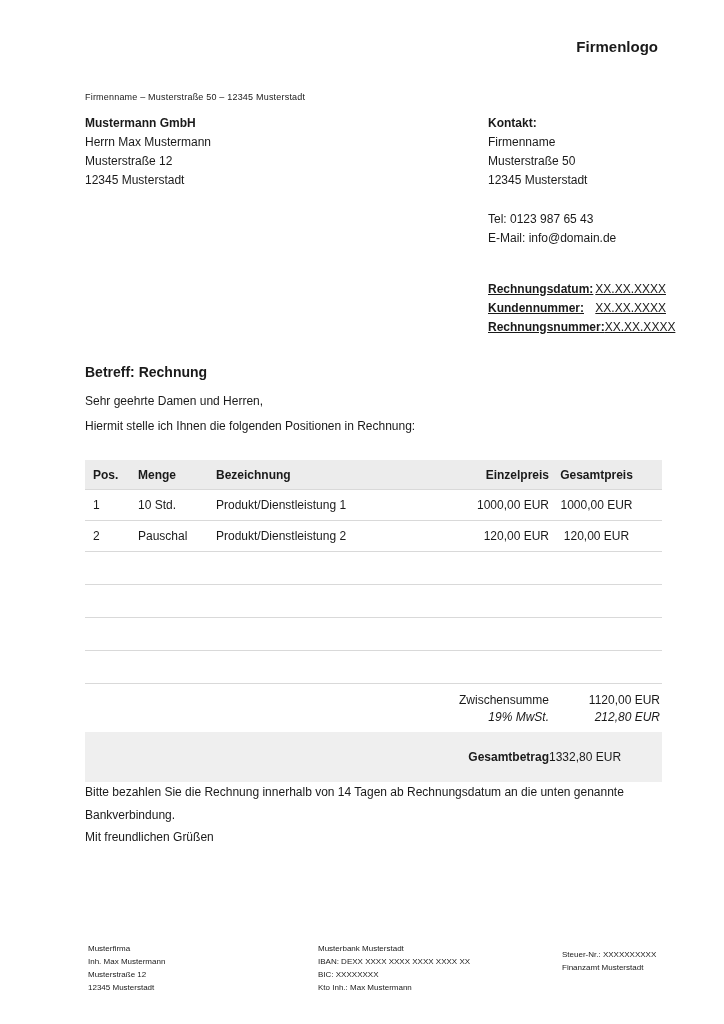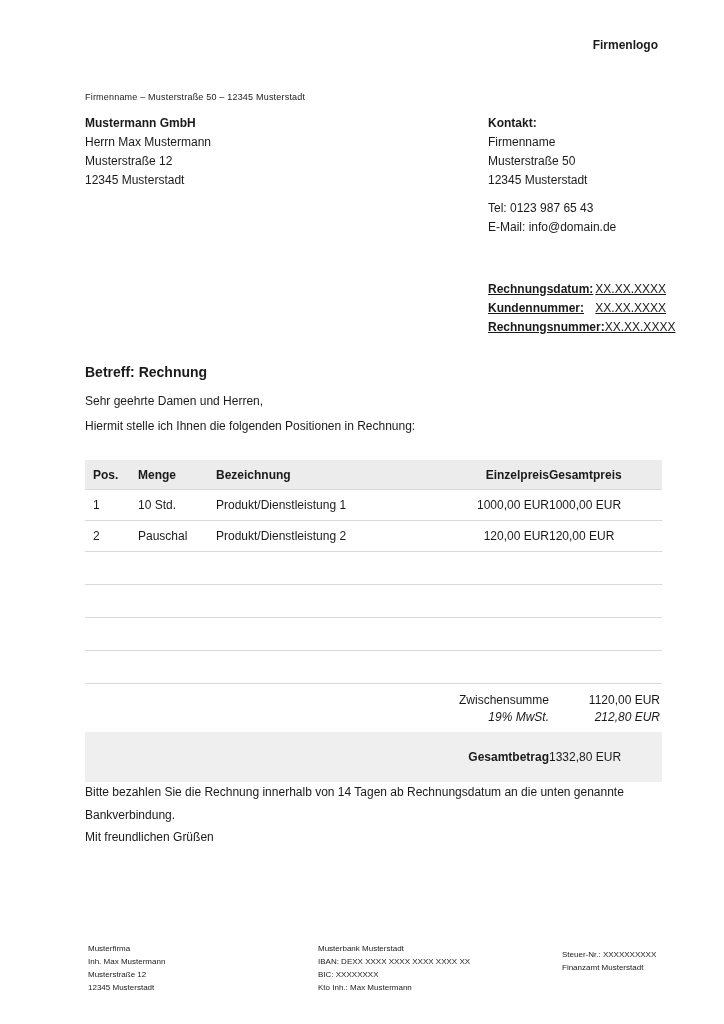--- a/index.html
+++ b/index.html
@@ -14,21 +14,21 @@
     height: 1024px;
     background: #fff;
     overflow: hidden;
     font-size: 12px;
   }
 
   .logo {
     position: absolute;
     top: 38px;
     right: 66px;
-    font-size: 12px;
+    font-size: 15px;
     font-weight: bold;
   }
 
   .sender-line {
     position: absolute;
     top: 92px;
     left: 85px;
     font-size: 9px;
     letter-spacing: 0.2px;
   }
@@ -42,21 +42,21 @@
   .recipient .company { font-weight: bold; }
 
   .contact {
     position: absolute;
     top: 114px;
     left: 488px;
     width: 178px;
     line-height: 19px;
   }
   .contact .heading { font-weight: bold; }
-  .contact .tel { margin-top: 9px; }
+  .contact .tel { margin-top: 20px; }
 
   .meta {
     position: absolute;
     top: 280px;
     left: 488px;
     width: 178px;
     line-height: 19px;
   }
   .meta-row { display: flex; justify-content: space-between; text-decoration: underline; }
   .meta-row .label { font-weight: bold; }
@@ -87,21 +87,21 @@
   .t-header {
     background: var(--table-header-bg, #ececec);
     height: 30px;
     font-weight: bold;
   }
   .t-empty { height: 33px; }
   .c-pos    { width: 43px;  padding-left: 8px; box-sizing: border-box; }
   .c-menge  { width: 78px; padding-left: 10px; }
   .c-bez    { flex: 1; }
   .c-einzel { width: 100px; text-align: right; }
-  .c-gesamt { width: 113px; text-align: left; padding-right: 18px; box-sizing: border-box; }
+  .c-gesamt { width: 113px; text-align: center; padding-right: 18px; box-sizing: border-box; }
 
   .totals { padding-top: 7px; }
   .total-line {
     display: flex;
     align-items: center;
     height: 17px;
   }
   .total-line .t-label { flex: 1; text-align: right; }
   .total-line .t-value { width: 113px; text-align: right; padding-right: 2px; box-sizing: border-box; }
   .total-line.vat { font-style: italic; }

